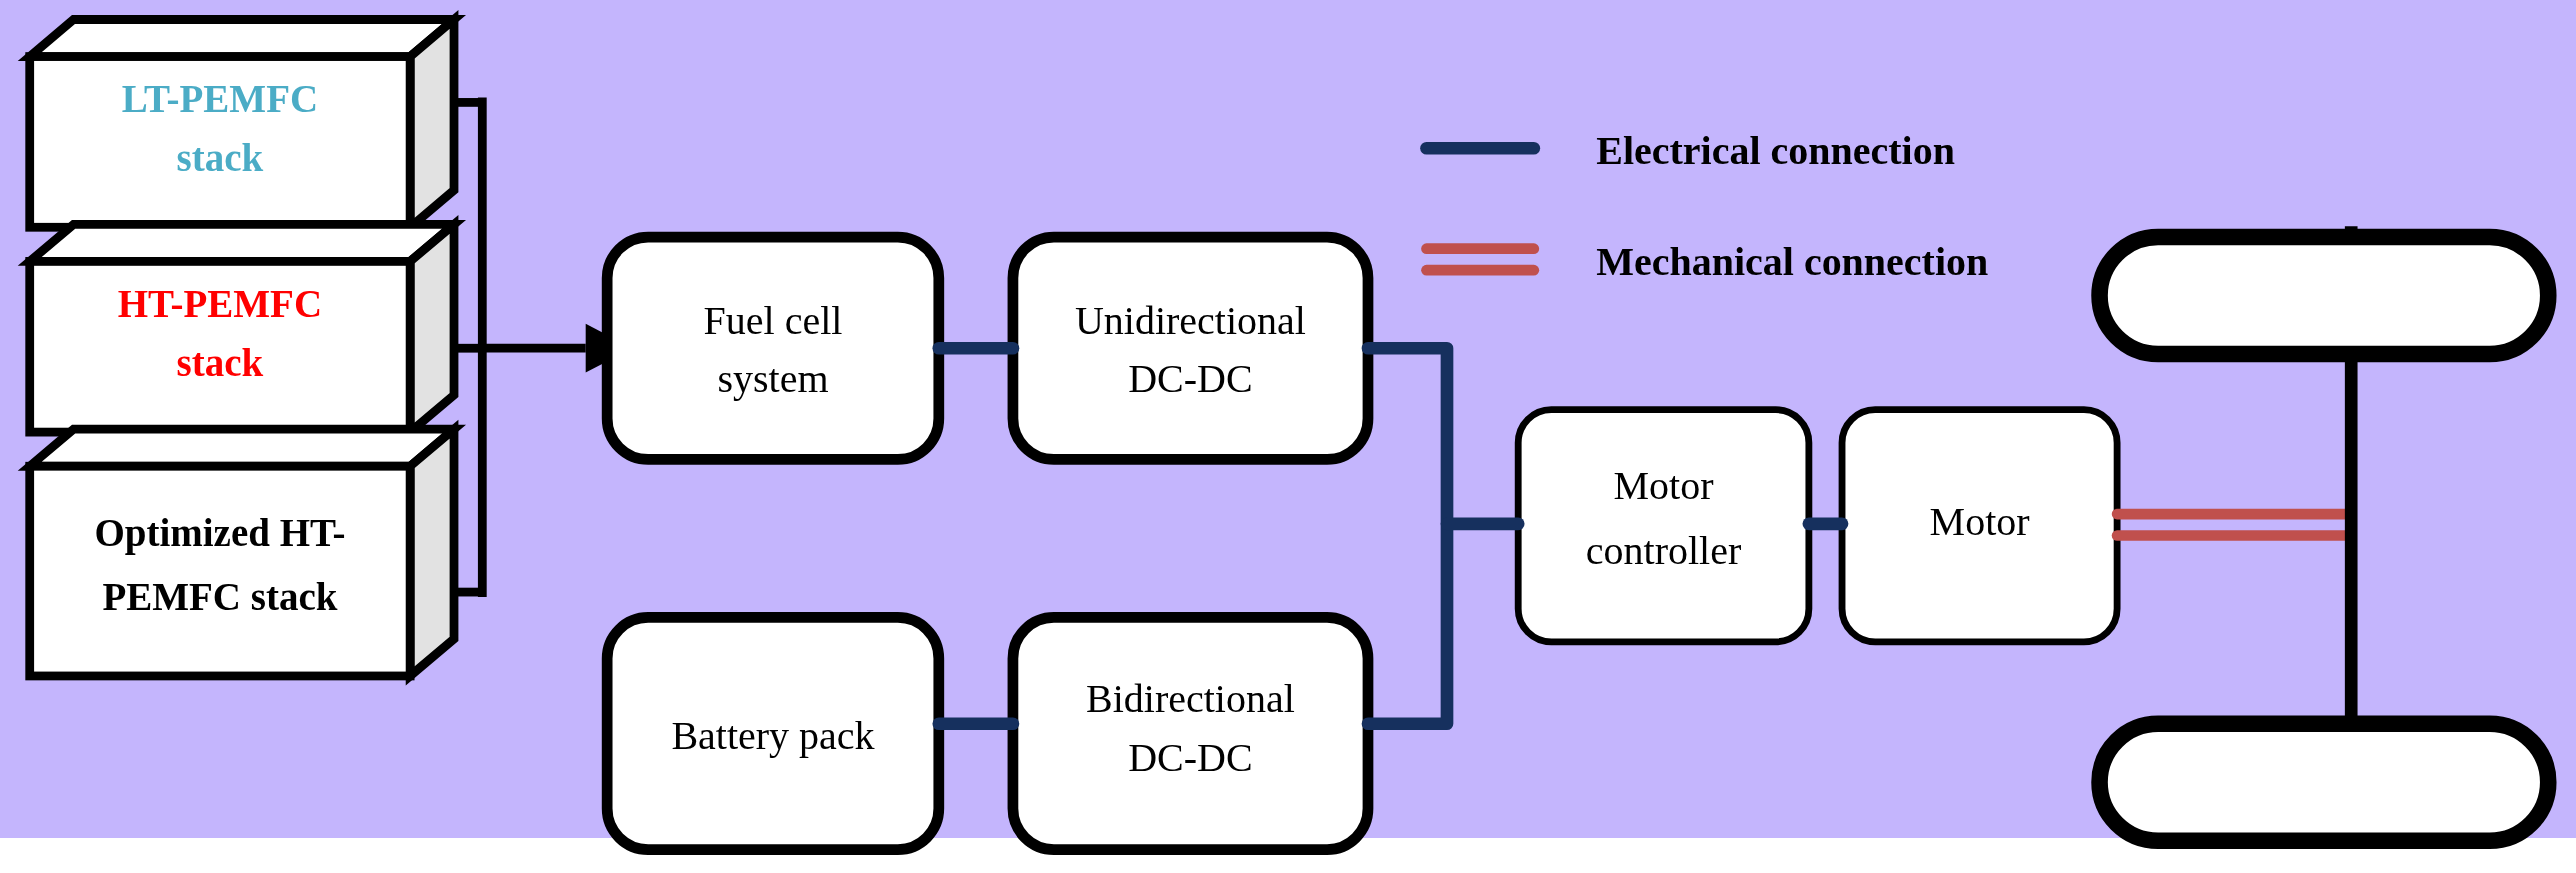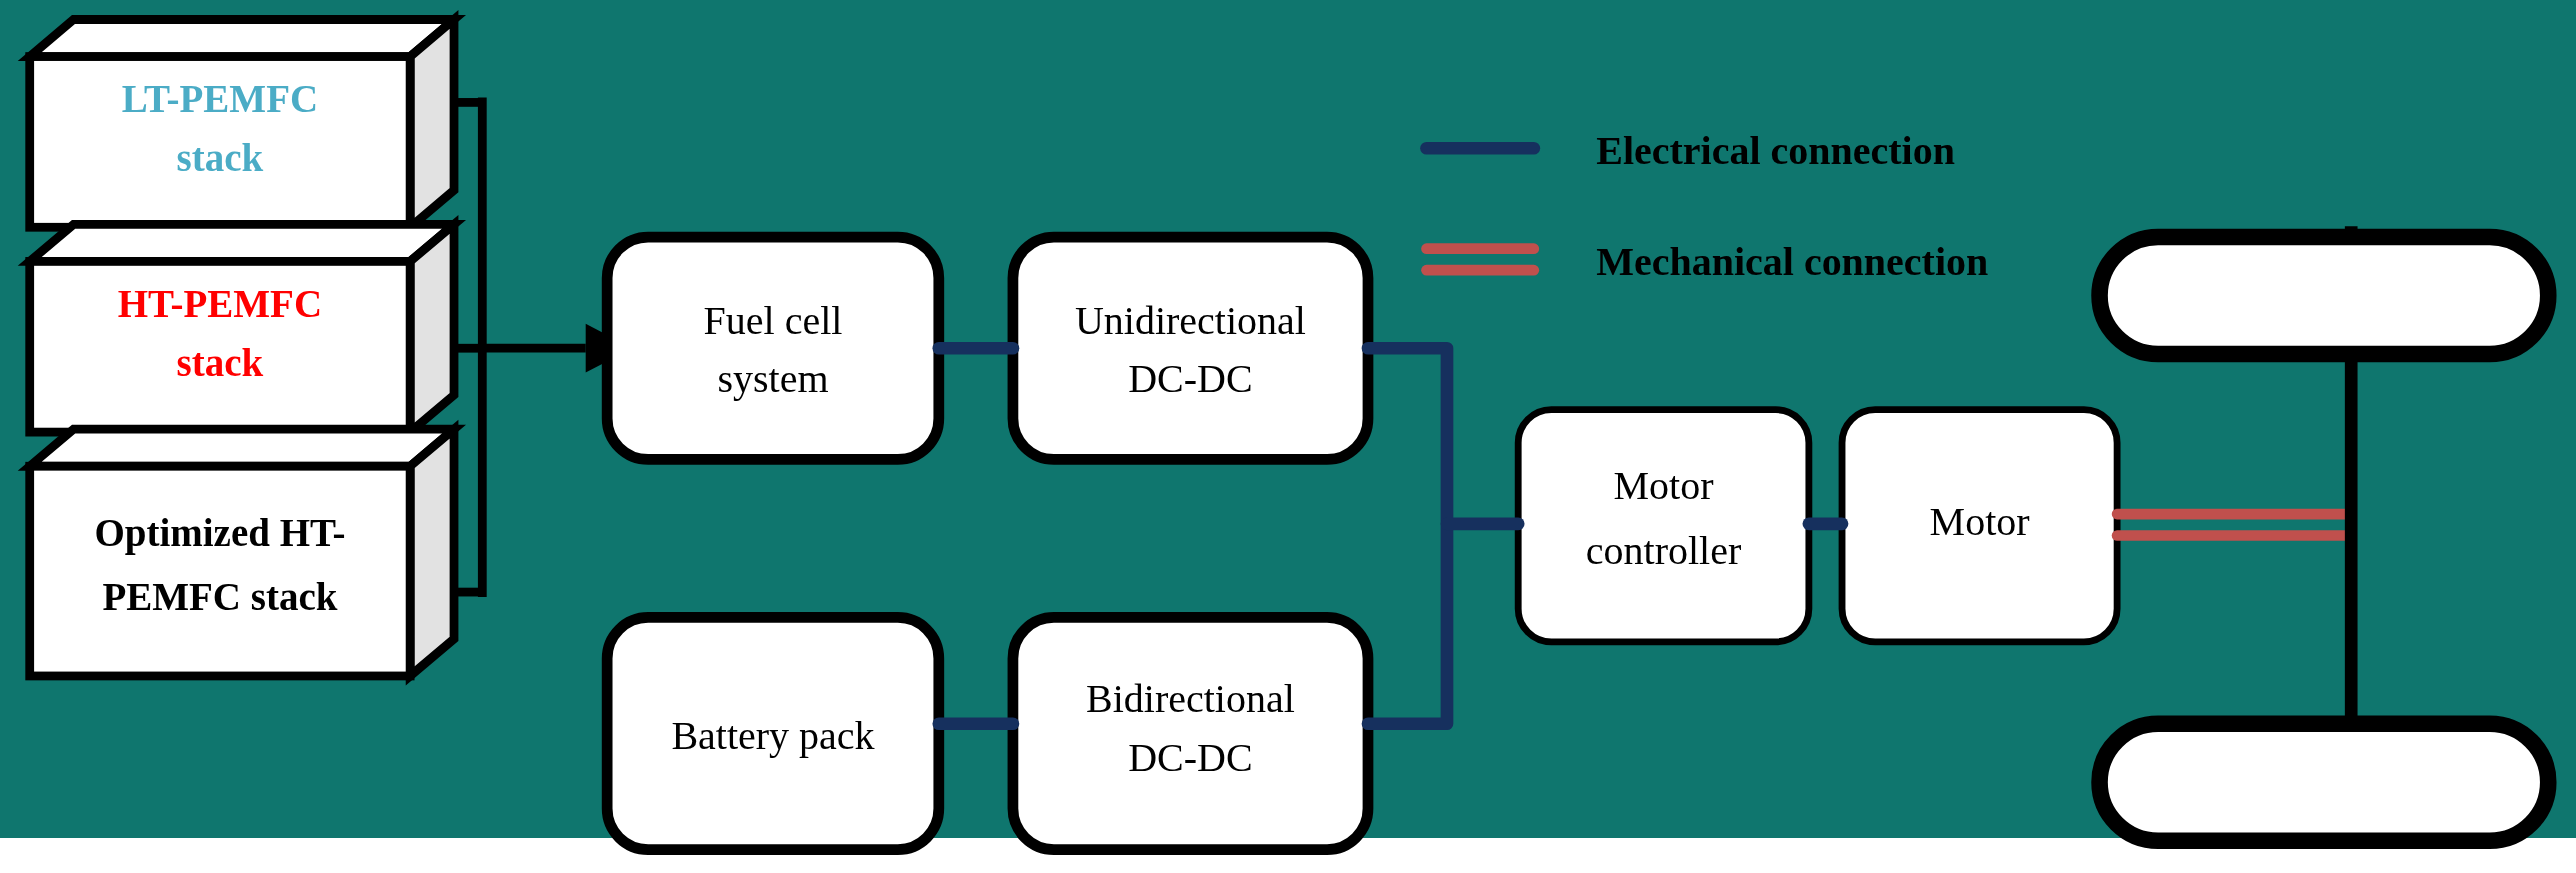--- a/index.html
+++ b/index.html
@@ -11,21 +11,21 @@
   body {
     width: 2576px;
     height: 873px;
     font-family: "Liberation Serif", "DejaVu Serif", serif;
     overflow: hidden;
   }
   #diagram-root {
     position: relative;
     width: 2576px;
     height: 838px;
-    background: #0f766e;
+    background: #c4b5fd;
   }
   svg.diagram-canvas {
     position: absolute;
     left: 0;
     top: 0;
     width: 2576px;
     height: 873px;
     display: block;
   }
   

